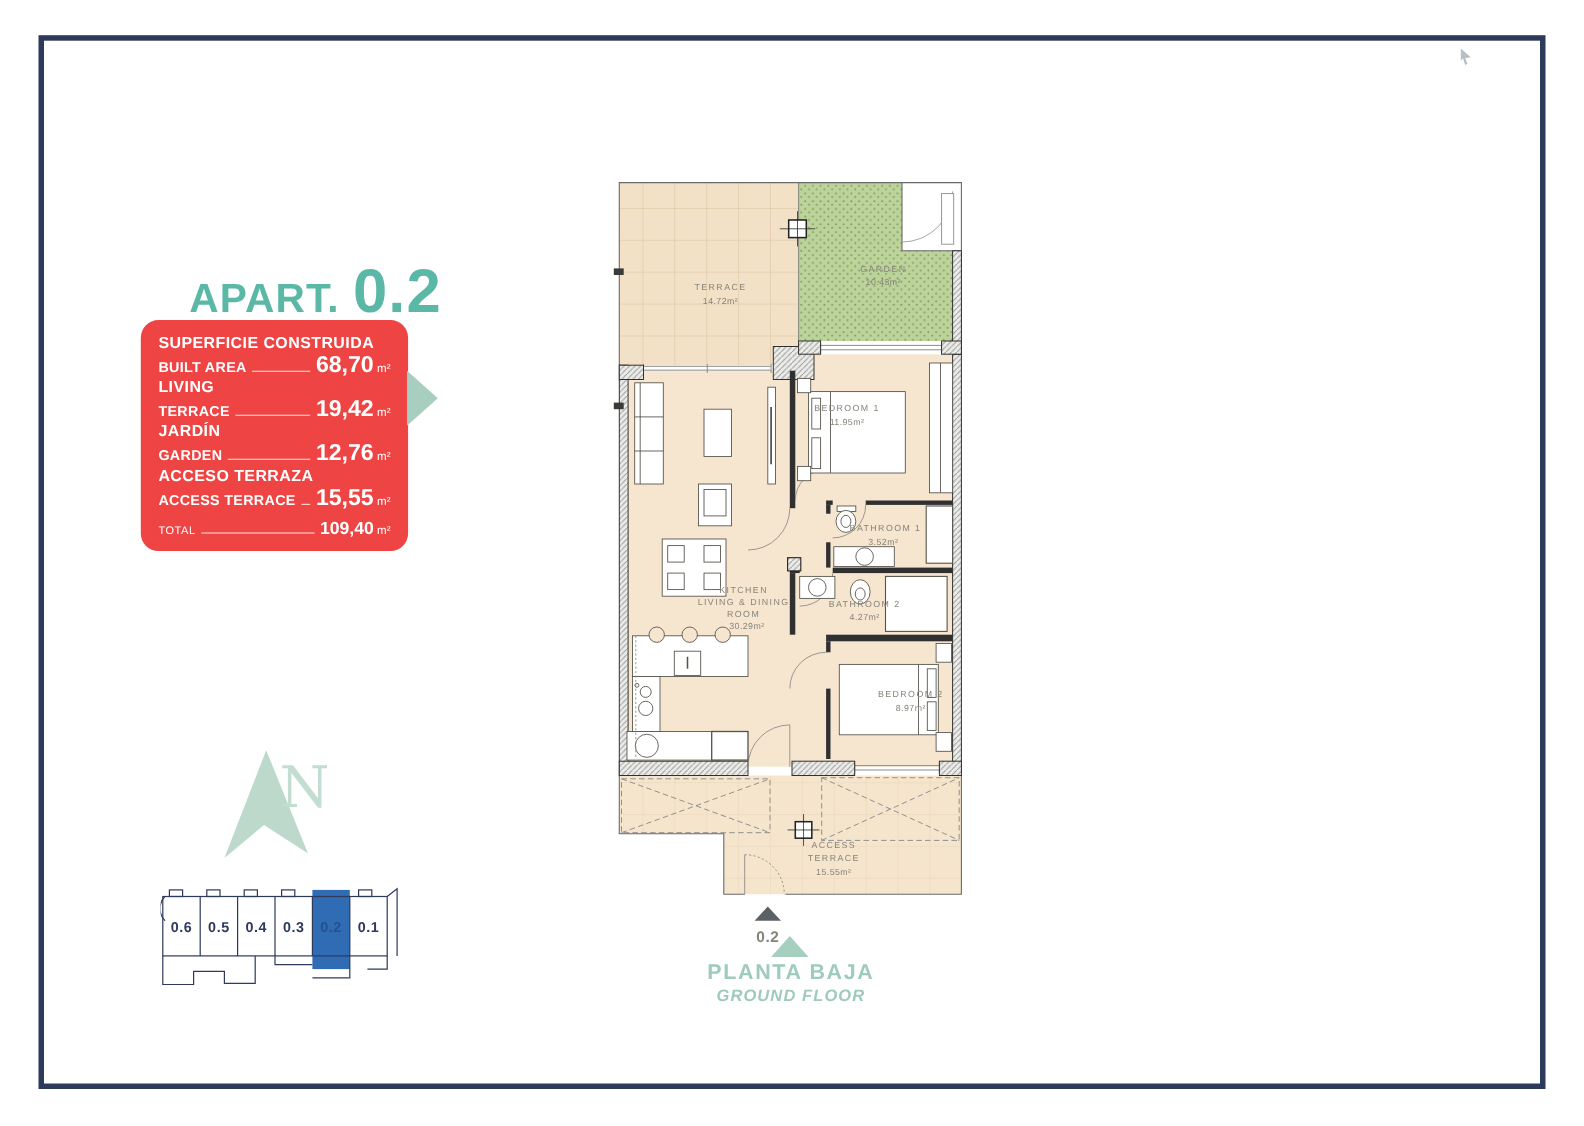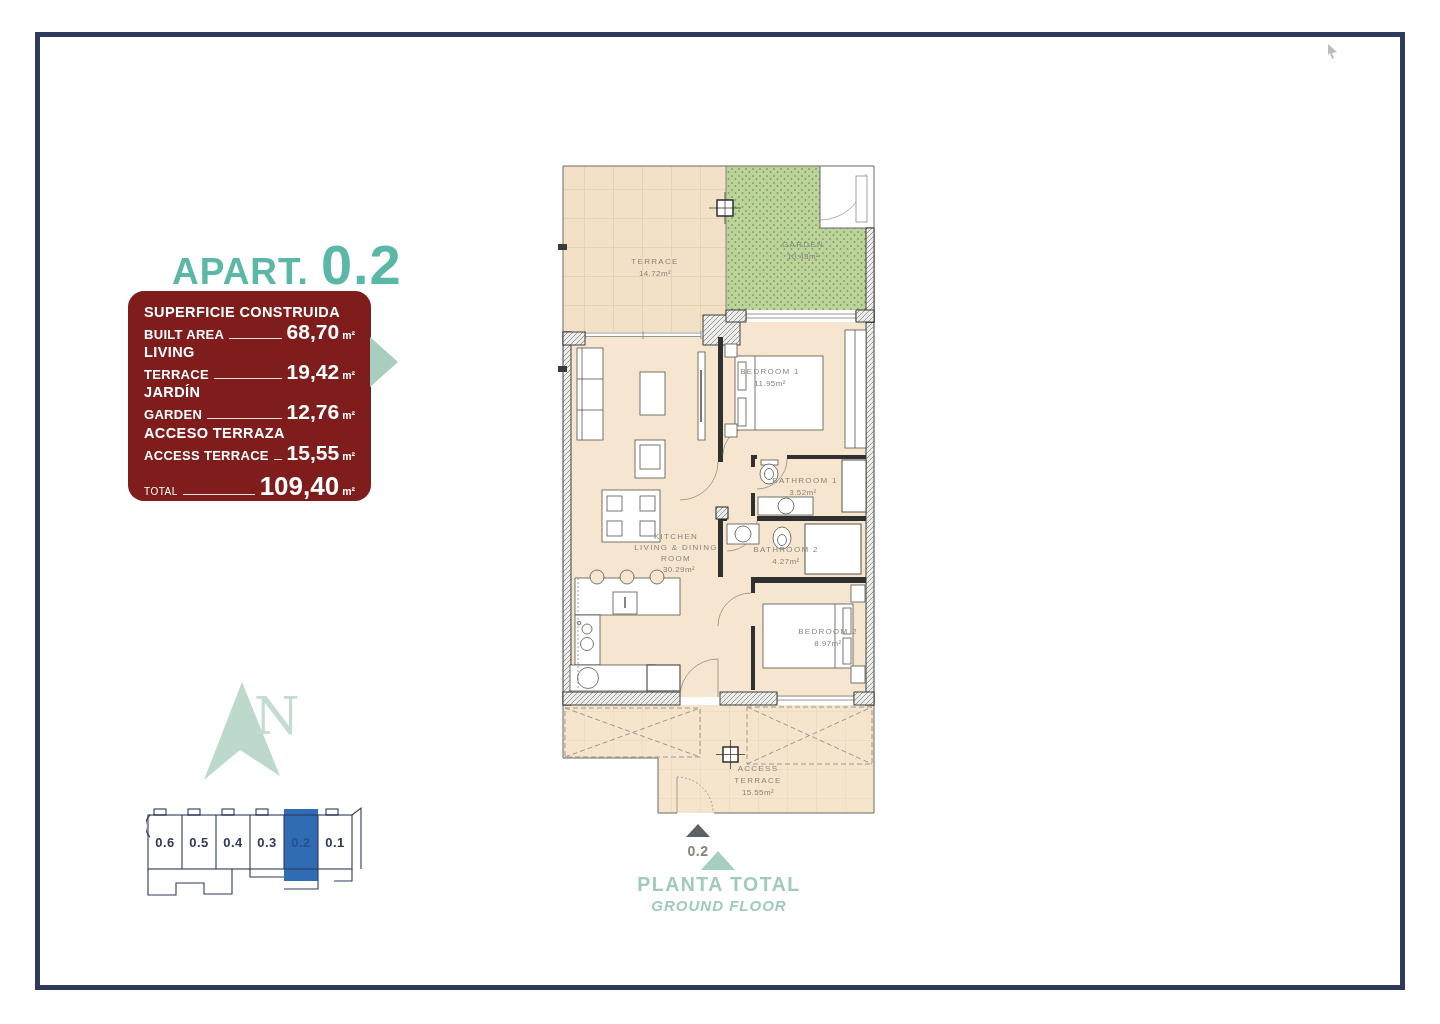--- a/index.html
+++ b/index.html
@@ -7,34 +7,34 @@
        font-family:"Liberation Sans", sans-serif;}
   .frame{position:absolute;left:35px;top:32px;width:1370px;height:958px;
          border:5px solid #2e3a5c;box-sizing:border-box;background:#fff;}
   
   .title{position:absolute;left:148px;top:232px;display:flex;align-items:baseline;
          color:#5cb8a6;white-space:nowrap;margin-left:24px;}
   .title .apart{font-size:37px;font-weight:800;letter-spacing:1px;}
   .title .num{font-size:56px;font-weight:800;margin-left:12px;letter-spacing:1px;}
   
   .infobox{position:absolute;left:128px;top:291px;width:243px;height:210px;
-           background:#7f1d1d;border-radius:16px;color:#ffffff;
+           background:#ef4444;border-radius:16px;color:#ffffff;
            padding:12px 16px 10px 16px;box-sizing:border-box;}
   .infobox .arrow{position:absolute;right:-27px;top:46px;width:0;height:0;
            border-left:28px solid #a8cec0;border-top:25px solid transparent;
            border-bottom:25px solid transparent;}
   .lblP{font-weight:800;font-size:14.5px;letter-spacing:.4px;line-height:1.25;}
   .row{display:flex;align-items:baseline;line-height:1.05;}
   .lblS{font-weight:700;font-size:13px;letter-spacing:.3px;}
   .leader{flex:1;border-bottom:1.4px solid rgba(255,255,255,.85);margin:0 5px 4px 5px;}
   .val{font-size:21px;font-weight:800;}
-  .unit{font-size:10.5px;font-weight:700;margin-left:3px;}
+  .unit{font-size:10.5px;font-weight:400;margin-left:3px;}
   .total-row{margin-top:9px;}
   .total-row .lblT{font-weight:400;font-size:10px;letter-spacing:.5px;}
-  .total-row .val{font-size:26px;}
+  .total-row .val{font-size:16px;}
   
   .plan{position:absolute;left:555px;top:160px;}
   .plan text{font-family:"Liberation Sans", sans-serif;fill:#86837b;}
   .rname{font-size:8px;letter-spacing:1.3px;}
   .rarea{font-size:8px;letter-spacing:.4px;}
   .entr-num{font-size:14px;font-weight:bold;fill:#2e3a5c;letter-spacing:.5px;}
   
   .north{position:absolute;left:192px;top:676px;}
   .north text{font-family:"DejaVu Serif", serif;fill:#c3ddd1;}
   
@@ -348,15 +348,15 @@
     <text x="53" y="46">0.5</text>
     <text x="87" y="46">0.4</text>
     <text x="121" y="46">0.3</text>
     <text x="155" y="46" class="active">0.2</text>
     <text x="189" y="46">0.1</text>
   </g>
 </svg>
 
 <div class="f-tri"></div>
 <div class="f-text">
-  <div class="f-es">PLANTA TOTAL</div>
+  <div class="f-es">PLANTA BAJA</div>
   <div class="f-en">GROUND FLOOR</div>
 </div>
 
 </body></html>

